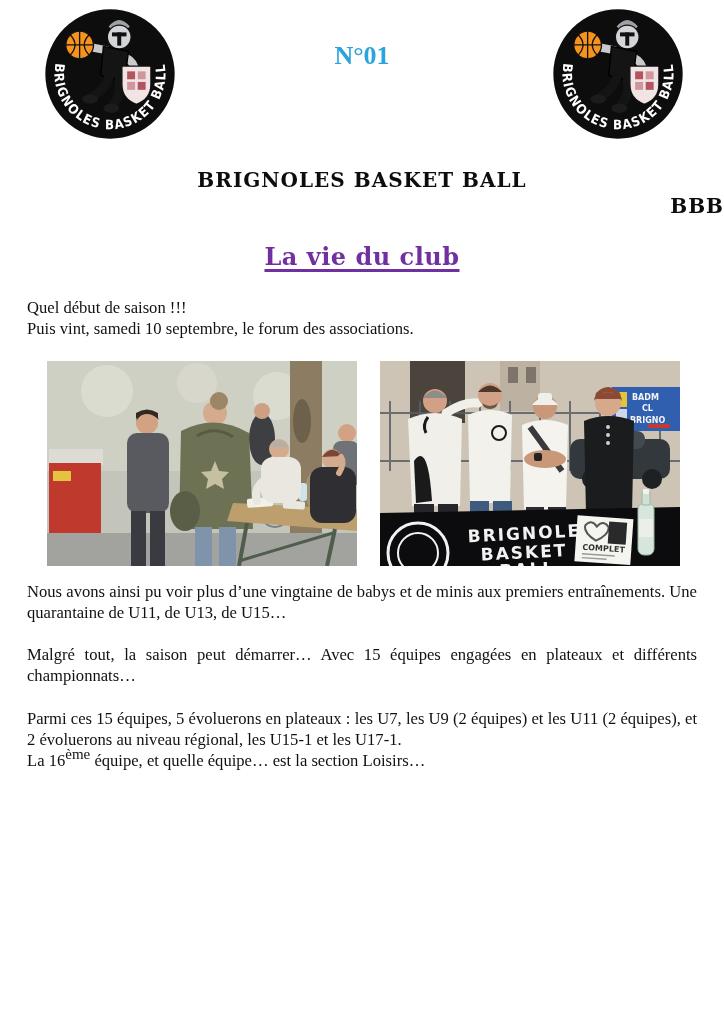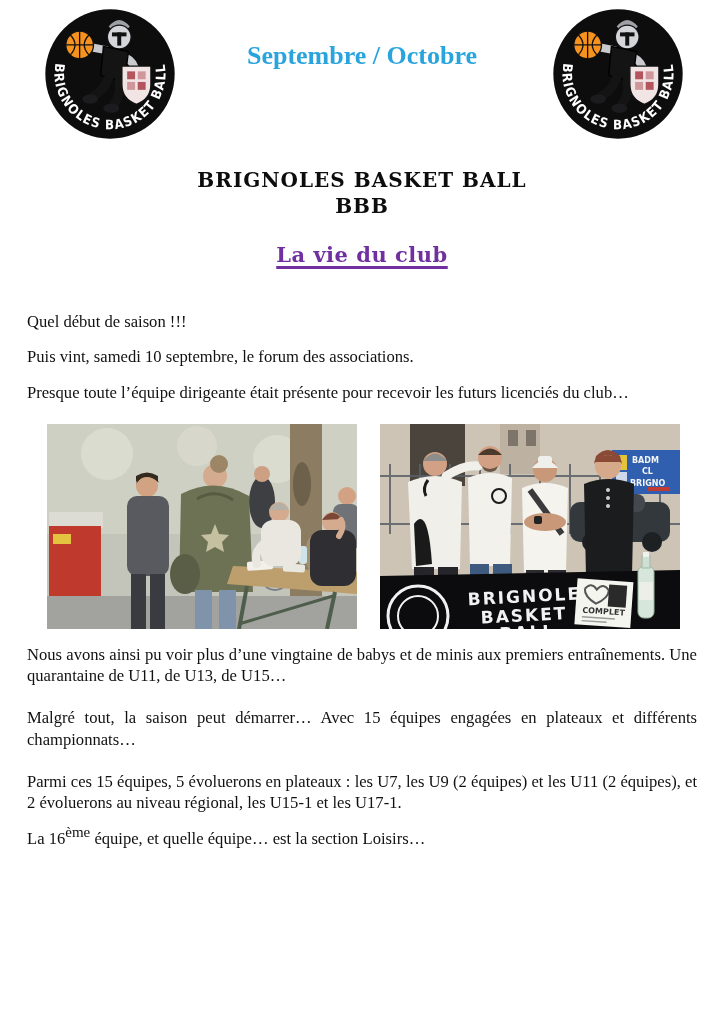--- a/index.html
+++ b/index.html
@@ -6,30 +6,30 @@
   .page{position:relative;width:724px;height:1024px;background:#ffffff;overflow:hidden;
         font-family:"Liberation Serif", serif;color:#111;}
   .logo{position:absolute;top:8px;width:132px;height:132px;}
   .logo-left{left:44px;}
   .logo-right{left:552px;}
   .title-block{position:absolute;left:162px;top:40px;width:400px;text-align:center;
                color:#29a4dc;font-weight:bold;font-size:26px;line-height:31px;}
   .club-name{position:absolute;left:0;top:168px;width:724px;text-align:center;
              font-family:"DejaVu Serif", serif;font-weight:800;font-size:20px;
              letter-spacing:1px;color:#0d0d0d;}
-  .club-abbr{position:absolute;left:0;top:194px;width:724px;text-align:center;
+  .club-abbr{position:absolute;left:0;top:194px;width:724px;text-align:right;
              font-family:"DejaVu Serif", serif;font-weight:800;font-size:20px;
              letter-spacing:1px;color:#0d0d0d;}
   .section-heading{position:absolute;left:0;top:242px;width:724px;text-align:center;}
-  .section-heading span{font-family:"DejaVu Serif", serif;font-weight:800;font-size:21px;
+  .section-heading span{font-family:"DejaVu Serif", serif;font-weight:800;font-size:24px;
              color:#7030a0;text-decoration:underline;text-decoration-thickness:3px;
              text-underline-offset:4px;letter-spacing:0.5px;}
   .text-col{position:absolute;left:27px;top:297px;width:670px;font-size:16.6px;line-height:21.3px;}
   .para{margin:0 0 21px 0;}
-  .line{text-align:justify;margin-top:14px;}
+  .line{text-align:justify;}
   .photo-row{display:flex;gap:23px;margin:14px 0 15px 20px;align-items:flex-end;}
   .photo{display:block;border:0;}
   sup{font-size:15px;line-height:0;}
 </style>
 </head>
 <body>
 
 <div class="page">
 
   <svg class="logo logo-left" viewBox="0 0 100 100">
@@ -90,36 +90,35 @@
       <circle cx="27" cy="28" r="10.5" fill="#f6921e" stroke="#111"></circle>
       <path d="M16.5,28 H37.5 M27,17.5 V38.5 M20,20.5 Q27,28 20,35.5 M34,20.5 Q27,28 34,35.5" stroke="#111" stroke-width="1" fill="none"></path>
     </g>
     <path id="arc-r" d="M 9.4 39.1 A 42 42 0 1 0 90.6 39.1" fill="none"></path>
     <text font-family="DejaVu Sans, sans-serif" font-weight="bold" font-size="10" fill="#ffffff" letter-spacing="1">
       <textPath href="#arc-r" startOffset="50%" text-anchor="middle" textLength="148" lengthAdjust="spacingAndGlyphs">BRIGNOLES BASKET BALL</textPath>
     </text>
   </svg>
 
   <div class="title-block">
-    <div>Septembre / Octobre</div>
+    <div>N°01</div>
   </div>
 
   <div class="club-name">BRIGNOLES BASKET BALL</div>
   <div class="club-abbr">BBB</div>
 
   <div class="section-heading">
     <span>La vie du club</span>
   </div>
 
   <div class="text-col">
 
     <div class="para">
       <div class="line">Quel début de saison !!!</div>
       <div class="line">Puis vint, samedi 10 septembre, le forum des associations.</div>
-      <div class="line">Presque toute l’équipe dirigeante était présente pour recevoir les futurs licenciés du club…</div>
     </div>
 
     <div class="photo-row">
 
       <svg class="photo" width="310" height="205" viewBox="0 0 310 205">
         <rect width="310" height="205" fill="#c3c4ba"></rect>
         <rect width="310" height="110" fill="#cfd0c4"></rect>
         <circle cx="60" cy="30" r="26" fill="#e0e1d5" opacity="0.7"></circle>
         <circle cx="150" cy="22" r="20" fill="#dadbcf" opacity="0.7"></circle>
         <circle cx="230" cy="35" r="24" fill="#e3e4d8" opacity="0.6"></circle>

